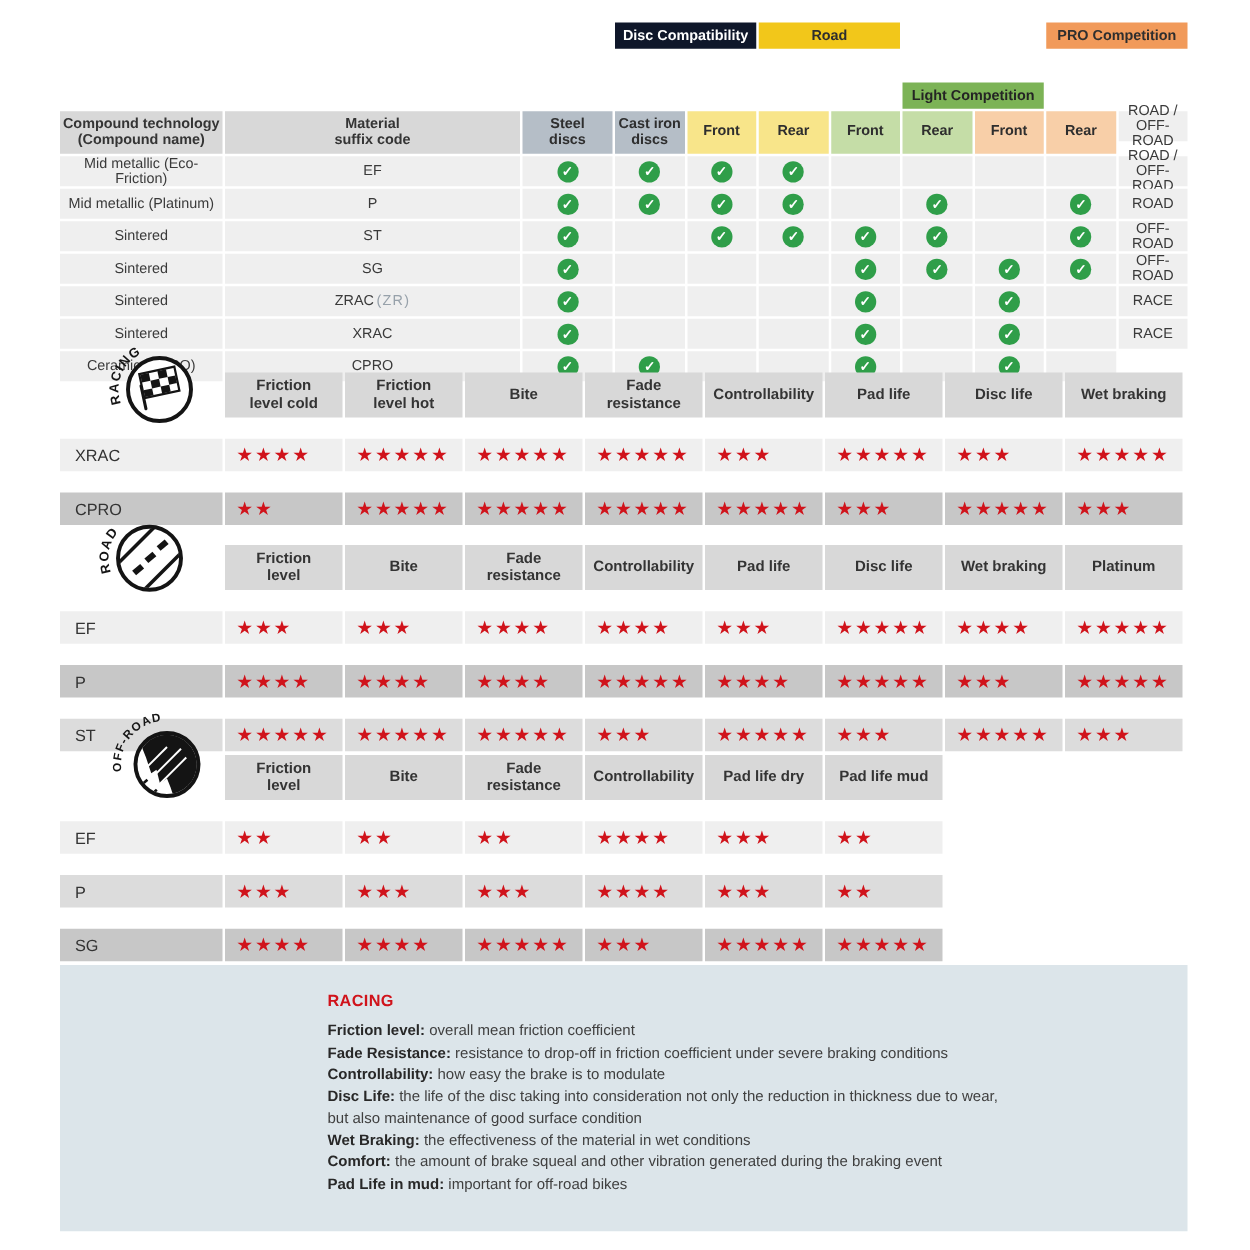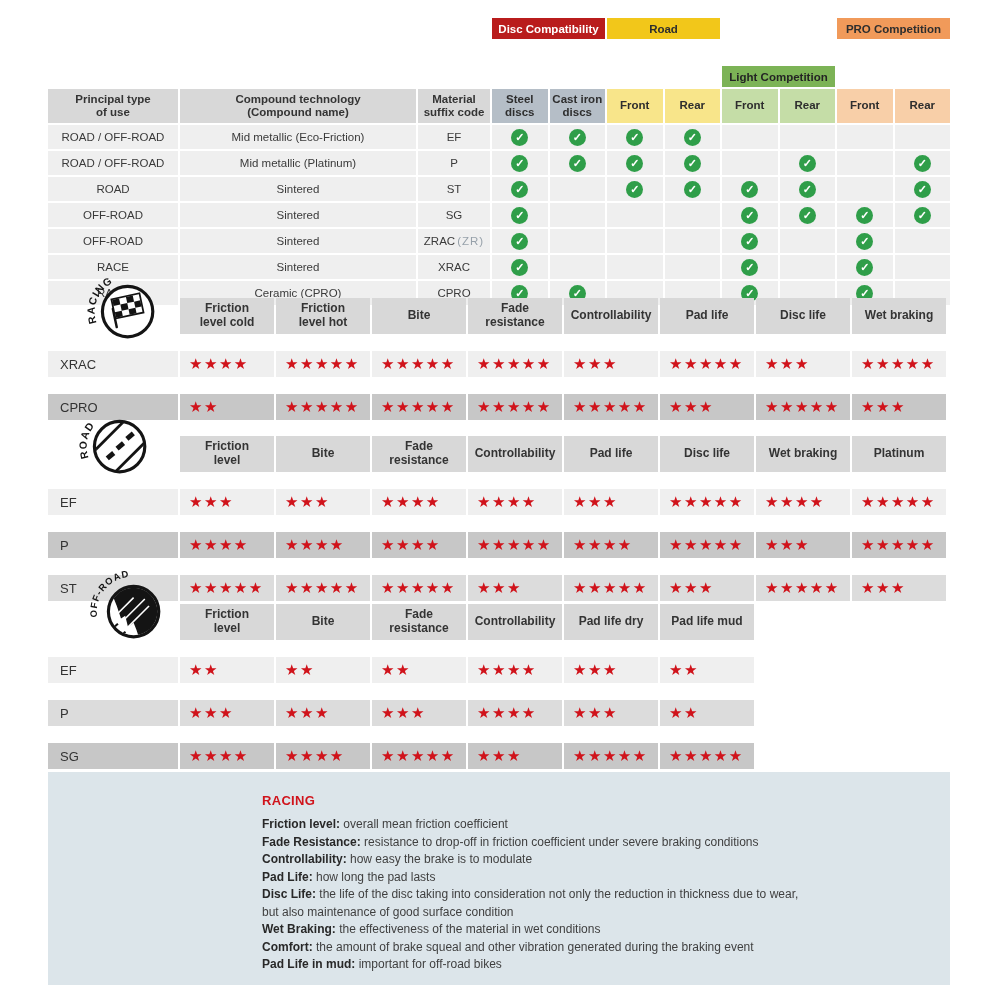--- a/index.html
+++ b/index.html
@@ -9,21 +9,21 @@
 
   
   .cgrid { position:absolute; left:48px; top:18px; width:902px;
            display:grid; grid-template-columns:130px 236px 72px repeat(8,1fr); gap:2px; }
   .cgrid > div { display:flex; align-items:center; justify-content:center; text-align:center; }
   .span3 { grid-column:span 3; background:transparent; }
   .span2 { grid-column:span 2; }
   .g-row  { height:21px; font-size:11.5px; font-weight:700; }
   .h-row  { height:34px; font-size:11.5px; font-weight:700; white-space:pre-line; line-height:1.15; }
   .d-row  { height:24px; font-size:11.5px; }
-  .grp0 { background:#b91c1c; color:#fff; }
+  .grp0 { background:#0f172a; color:#fff; }
   .grp1 { background:#f2c71a; color:#2e2e2e; }
   .grp2 { background:#7cb356; color:#242424;margin-top:48px; }
   .grp3 { background:#f19a5a; color:#2e2e2e; }
   .sub0 { background:#b5bec7; color:#2e2e2e; }
   .sub1 { background:#f8e58a; color:#2e2e2e; }
   .sub2 { background:#c5dda7; color:#2e2e2e; }
   .sub3 { background:#f8cfa8; color:#2e2e2e; }
   .hdr  { background:#d8d8d8; color:#343434; }
   .dcell{ background:#efefef; color:#3a3a3a; }
   .code-suffix { color:#97a1aa; letter-spacing:1px; margin-left:2px; }
@@ -65,22 +65,20 @@
 <body>
 
 <div class="page">
 
   <div class="cgrid" id="compat-grid">
       <div class="span3 g-row"></div>
       <div class="span2 g-row grp0">Disc Compatibility</div>
       <div class="span2 g-row grp1">Road</div>
       <div class="span2 g-row grp2">Light Competition</div>
       <div class="span2 g-row grp3">PRO Competition</div>
-      <div class="hdr h-row">Principal type
-of use</div>
       <div class="hdr h-row">Compound technology
 (Compound name)</div>
       <div class="hdr h-row">Material
 suffix code</div>
       <div class="h-row sub0">Steel
 discs</div>
       <div class="h-row sub0">Cast iron
 discs</div>
       <div class="h-row sub1">Front</div>
       <div class="h-row sub1">Rear</div>
@@ -414,21 +412,20 @@
       <div class="rstars shade-light">★★★★★</div>
     </div>
 
   <div class="legend">
     <div class="legend-inner">
       <div class="legend-title">RACING</div>
       <div id="legend-lines">
           <div class="legend-line"><b>Friction level:</b> overall mean friction coefficient</div>
           <div class="legend-line"><b>Fade Resistance:</b> resistance to drop-off in friction coefficient under severe braking conditions</div>
           <div class="legend-line"><b>Controllability:</b> how easy the brake is to modulate</div>
-          <div class="legend-line"><b>Pad Life:</b> how long the pad lasts</div>
           <div class="legend-line"><b>Disc Life:</b> the life of the disc taking into consideration not only the reduction in thickness due to wear,</div>
           <div class="legend-line">but also maintenance of good surface condition</div>
           <div class="legend-line"><b>Wet Braking:</b> the effectiveness of the material in wet conditions</div>
           <div class="legend-line"><b>Comfort:</b> the amount of brake squeal and other vibration generated during the braking event</div>
           <div class="legend-line"><b>Pad Life in mud:</b> important for off-road bikes</div>
         </div>
     </div>
   </div>
 
 </div>

